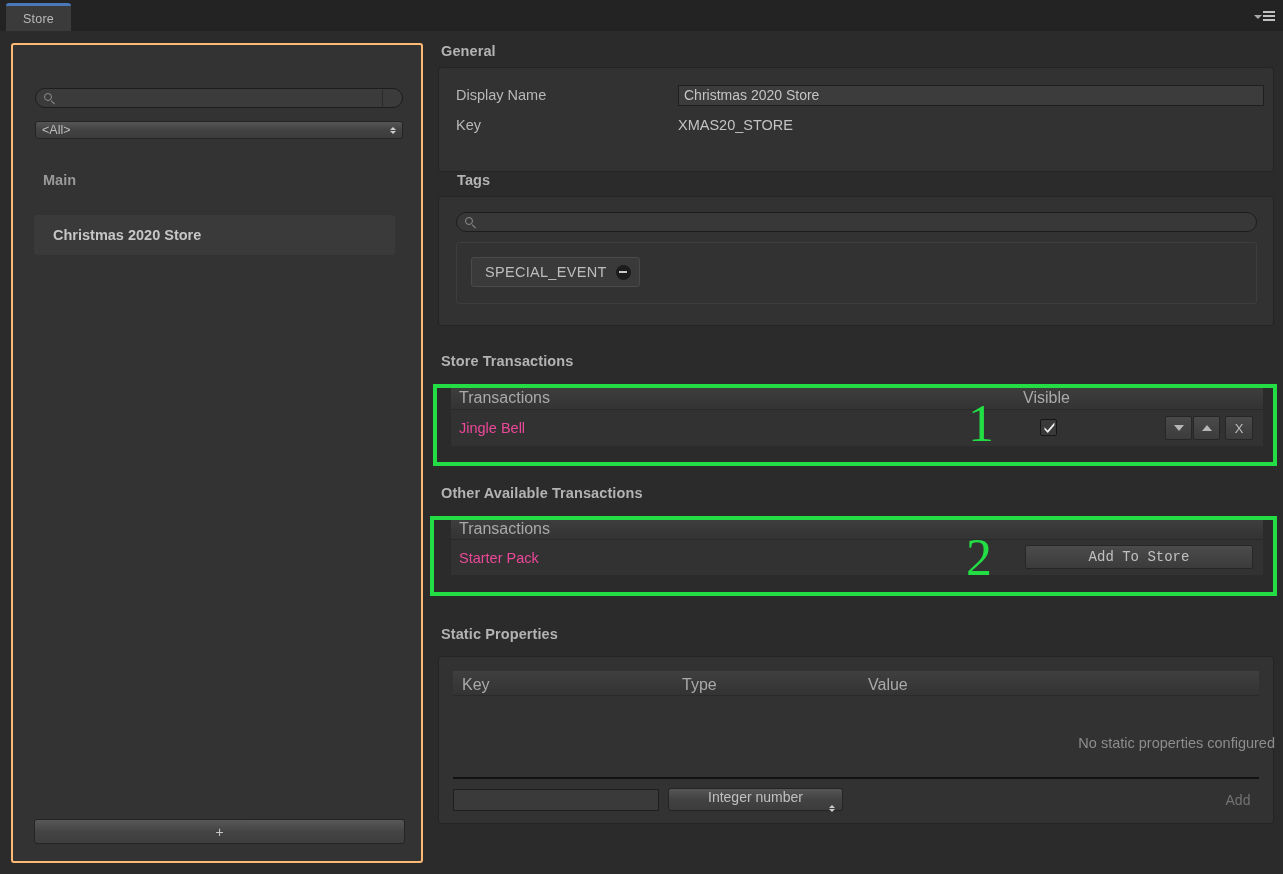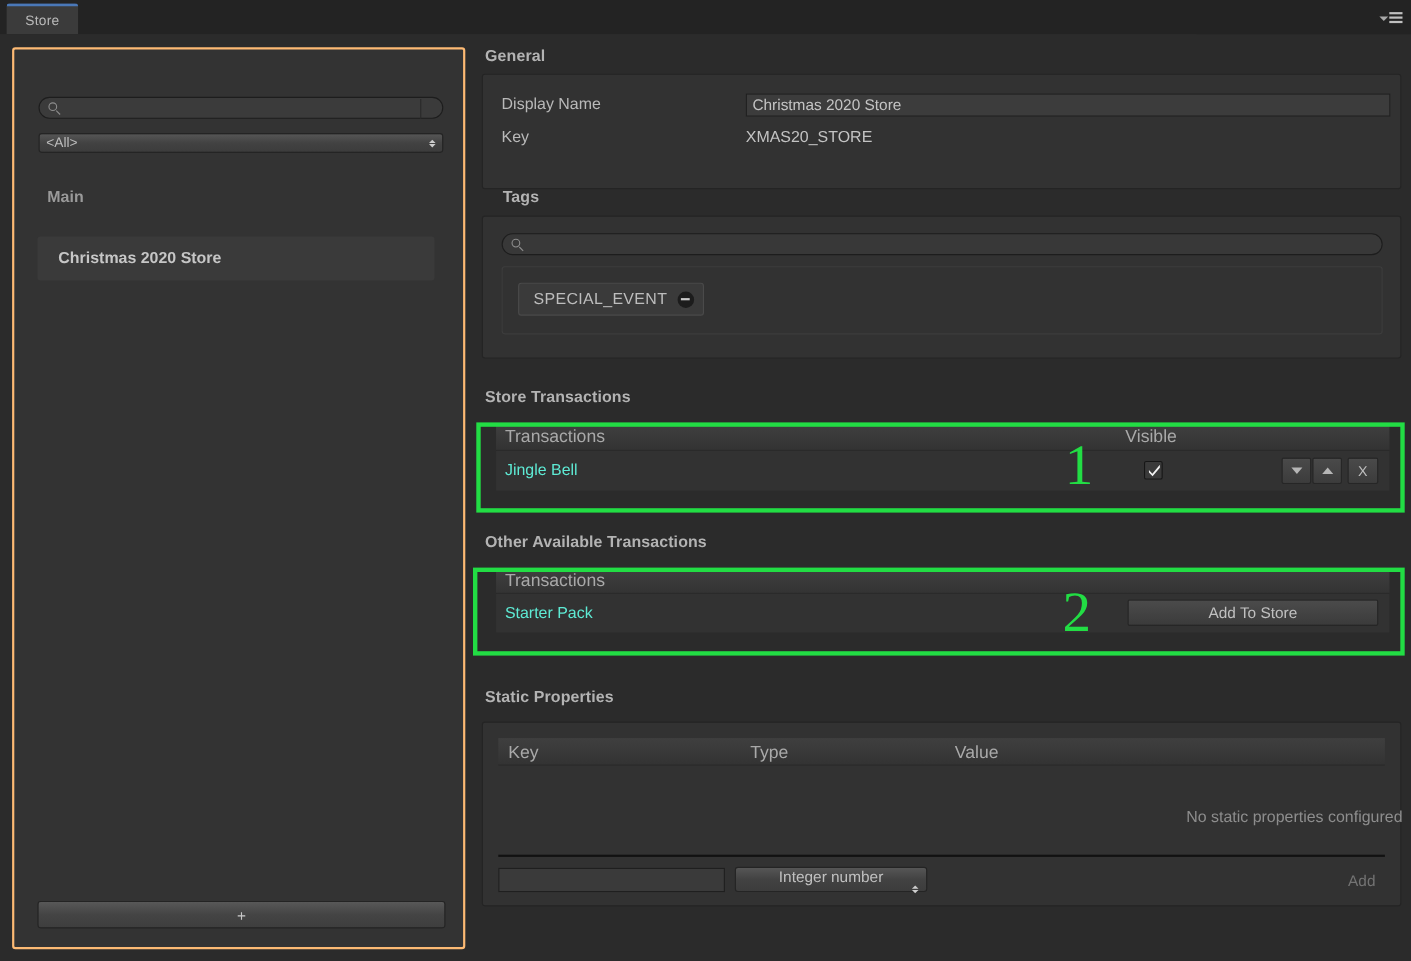--- a/index.html
+++ b/index.html
@@ -317,21 +317,21 @@
   .table-row {
     height: 36px;
     display: flex;
     align-items: center;
     position: relative;
   }
   .cell-name {
     position: absolute;
     left: 8px;
     font-size: 14.5px;
-    color: #5eead4;
+    color: #ec4899;
   }
   .checkbox {
     position: absolute;
     width: 17px; height: 17px;
     background: #3a3a3a;
     border: 1px solid #161616;
     border-radius: 2px;
   }
   .checkbox svg { position: absolute; left: 1px; top: 0px; }
   .mini-btn {
@@ -565,21 +565,21 @@
         </div>
       </div>
 
       <div class="section-title oat-title">Other Available Transactions</div>
       <div class="oat-box">
         <div class="table-head" style="height:22px;">
           <span class="th" style="left:8px;">Transactions</span>
         </div>
         <div class="table-row">
           <span class="cell-name">Starter Pack</span>
-          <span class="wide-btn" style="left:574px; top:5px; width:228px;">
+          <span class="wide-btn" style="left:574px; top:5px; width:228px;font-family:Liberation Mono, monospace;">
             <span>Add To Store</span>
           </span>
         </div>
       </div>
 
       <div class="section-title sp-title">Static Properties</div>
       <div class="box sp-box">
         <div class="sp-head">
           <span class="th" style="left:9px; top:5px;">Key</span>
           <span class="th" style="left:229px; top:5px;">Type</span>

